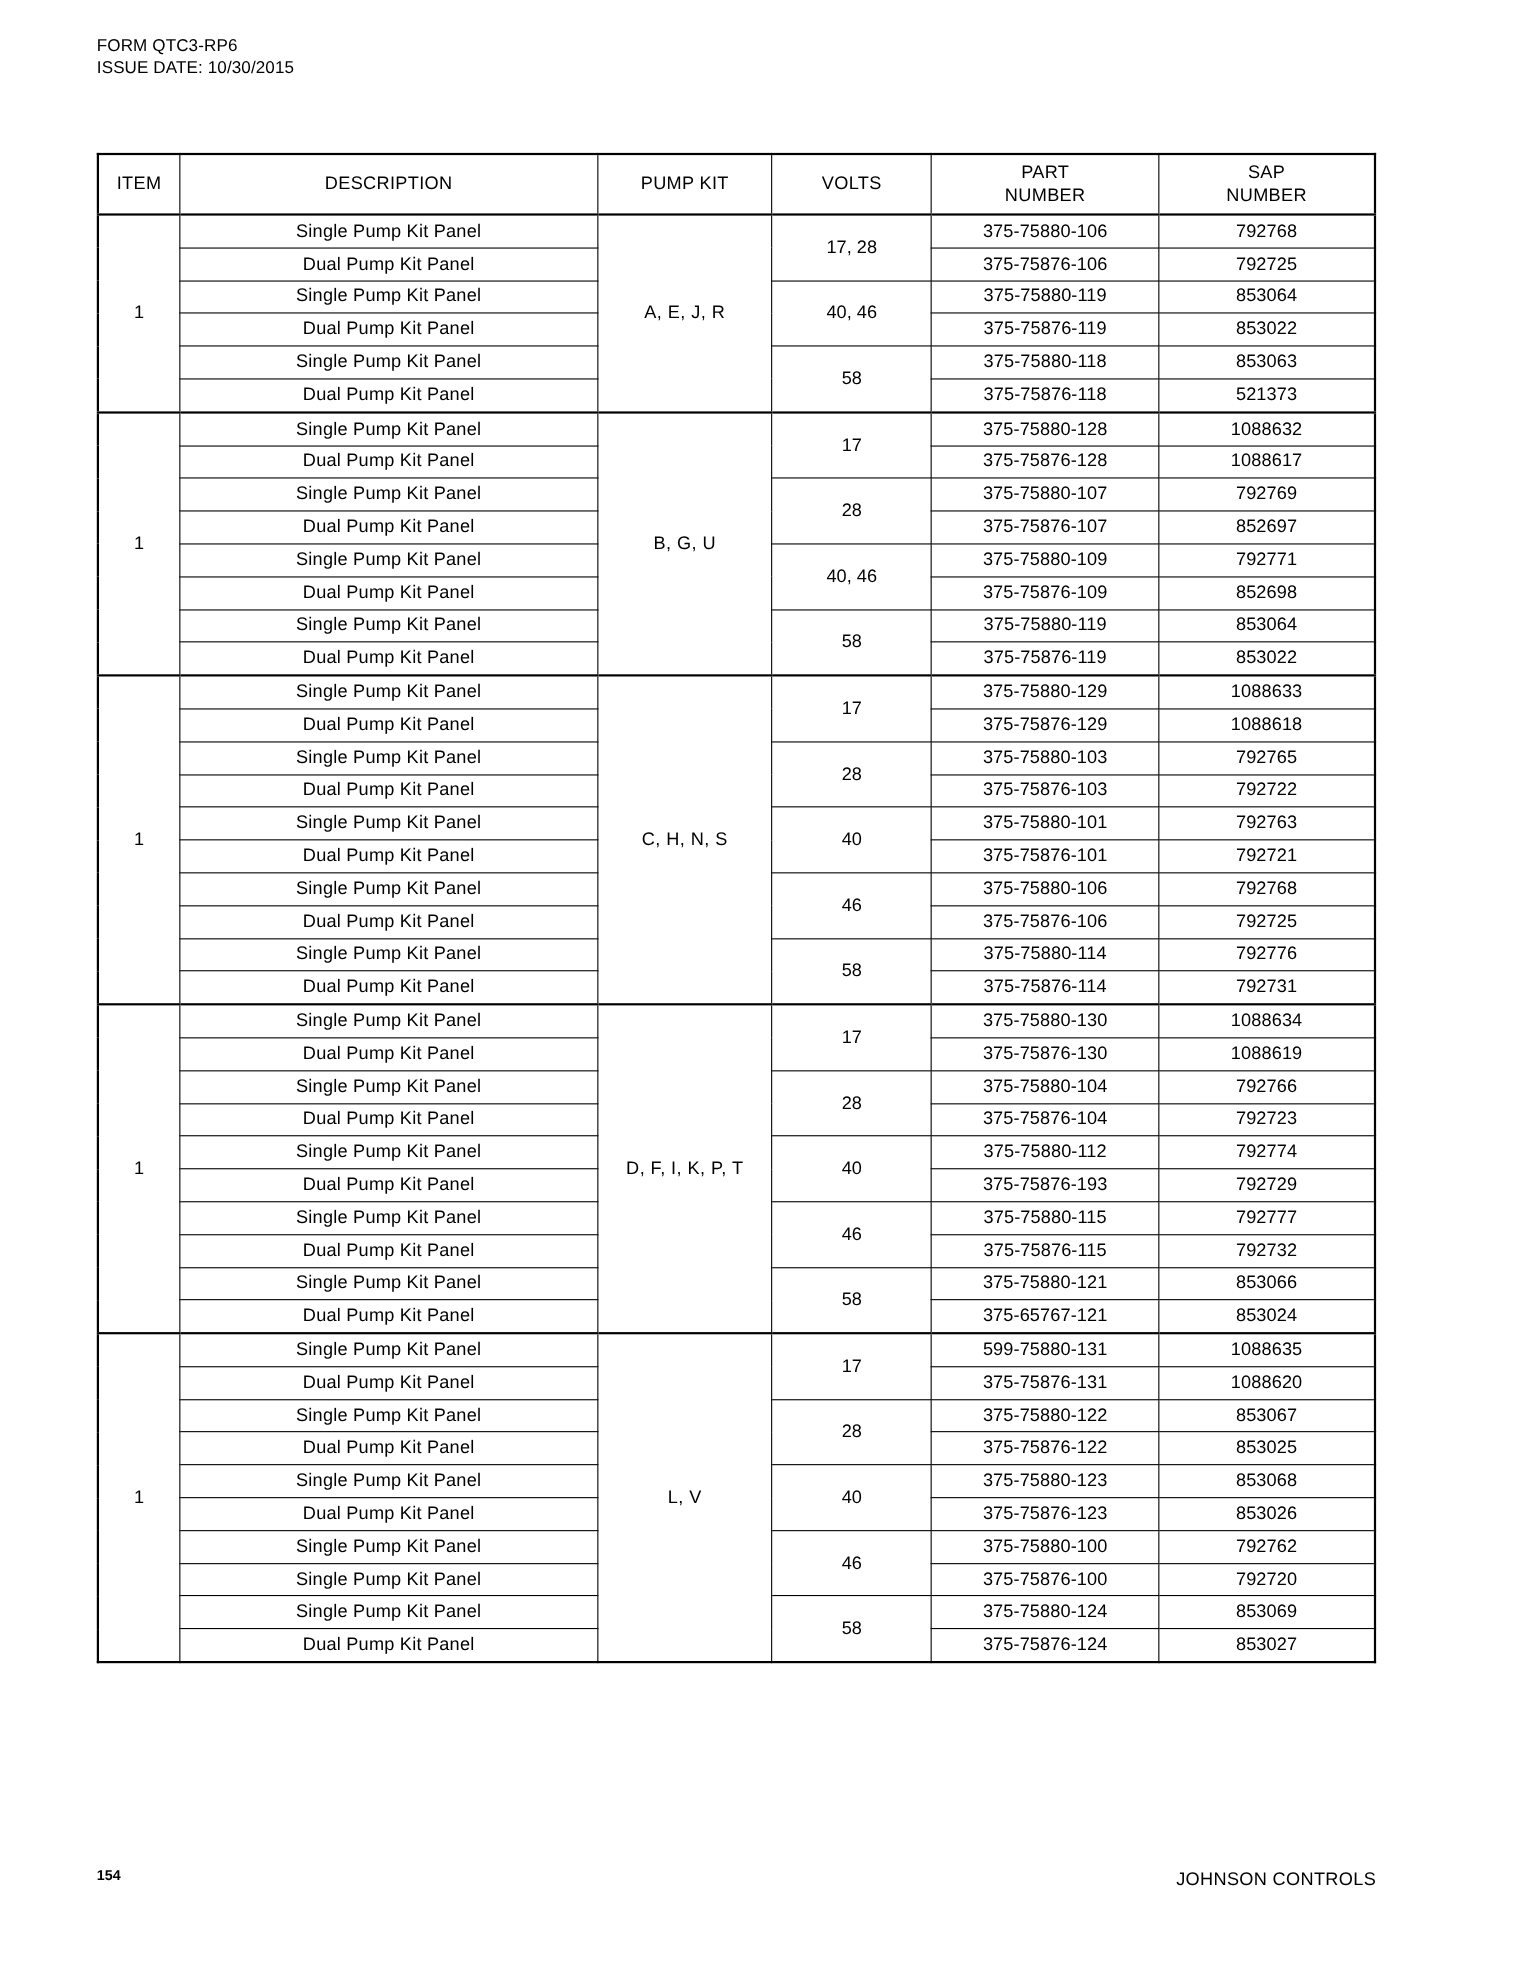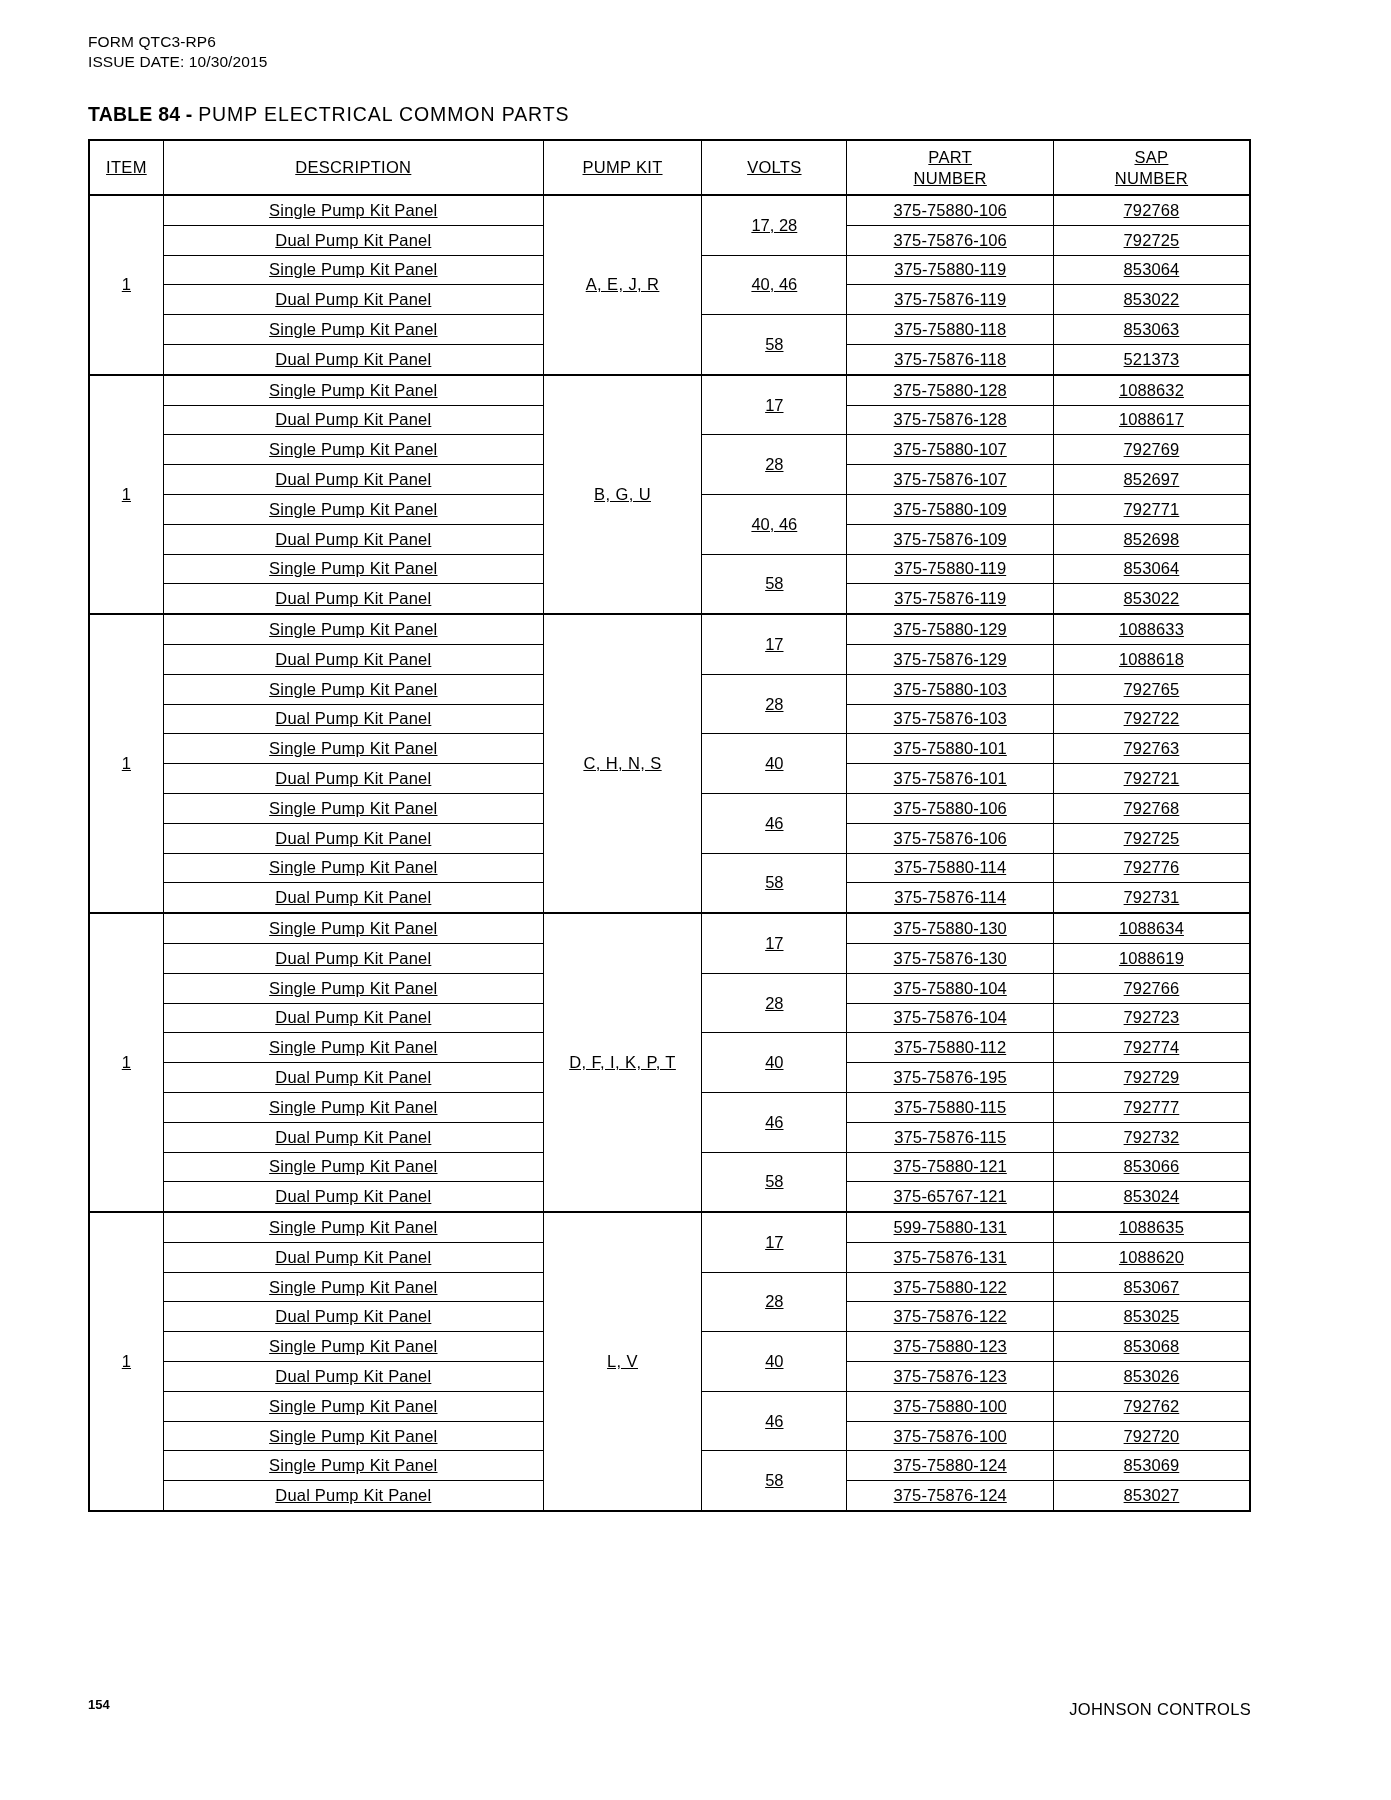--- a/index.html
+++ b/index.html
@@ -63,21 +63,20 @@
     padding: 0;
     font-size: 16.5px;
     font-weight: normal;
     text-align: center;
     vertical-align: middle;
     background: #ffffff;
   }
   
   table.parts {
     border: 2.5px solid #000;
-    text-decoration: underline;
   }
   thead th {
     font-weight: bold;
     font-size: 17px;
     letter-spacing: 0.3px;
     height: 53px;
     border-bottom: 2.5px solid #000;
   }
   thead th.two-line { line-height: 21px; }
 
@@ -149,24 +148,20 @@
 </head>
 <body>
 
 <div class="page">
 
   <div class="doc-header">
     <div>FORM QTC3-RP6</div>
     <div>ISSUE DATE: 10/30/2015</div>
   </div>
 
-  <div class="table-title">
-    <span class="strong">TABLE 84 -</span>
-    <span class="light">PUMP ELECTRICAL COMMON PARTS</span>
-  </div>
 
   <table class="parts">
     <colgroup>
       <col class="c-item">
       <col class="c-desc">
       <col class="c-kit">
       <col class="c-volts">
       <col class="c-part">
       <col class="c-sap">
     </colgroup>
@@ -350,21 +345,21 @@
           <td class="sap">792723</td>
         </tr>
         <tr class="volt-start">
           <td class="desc">Single Pump Kit Panel</td>
           <td class="volts" rowspan="2">40</td>
           <td class="part">375-75880-112</td>
           <td class="sap">792774</td>
         </tr>
         <tr>
           <td class="desc">Dual Pump Kit Panel</td>
-          <td class="part">375-75876-195</td>
+          <td class="part">375-75876-193</td>
           <td class="sap">792729</td>
         </tr>
         <tr class="volt-start">
           <td class="desc">Single Pump Kit Panel</td>
           <td class="volts" rowspan="2">46</td>
           <td class="part">375-75880-115</td>
           <td class="sap">792777</td>
         </tr>
         <tr>
           <td class="desc">Dual Pump Kit Panel</td>

